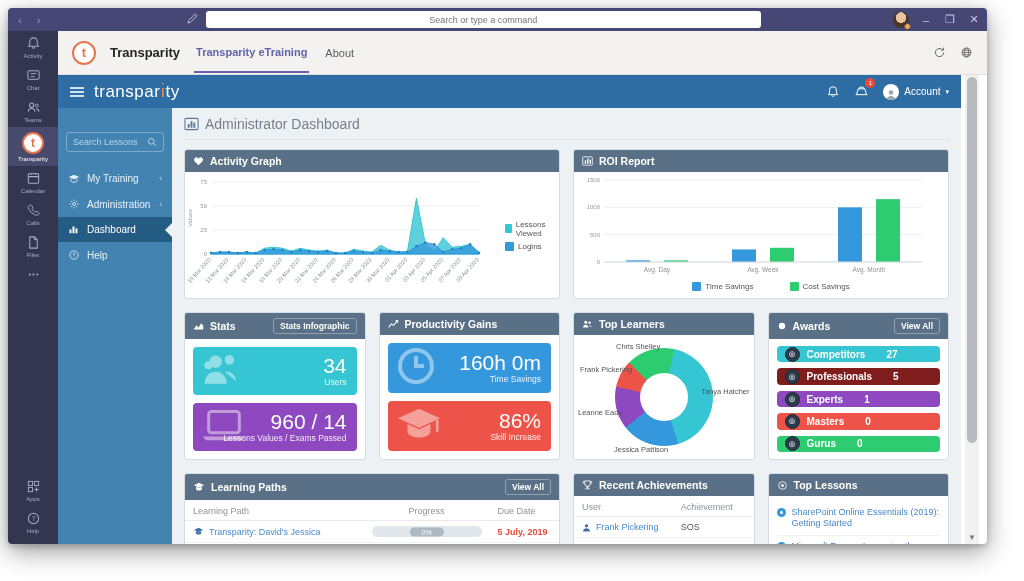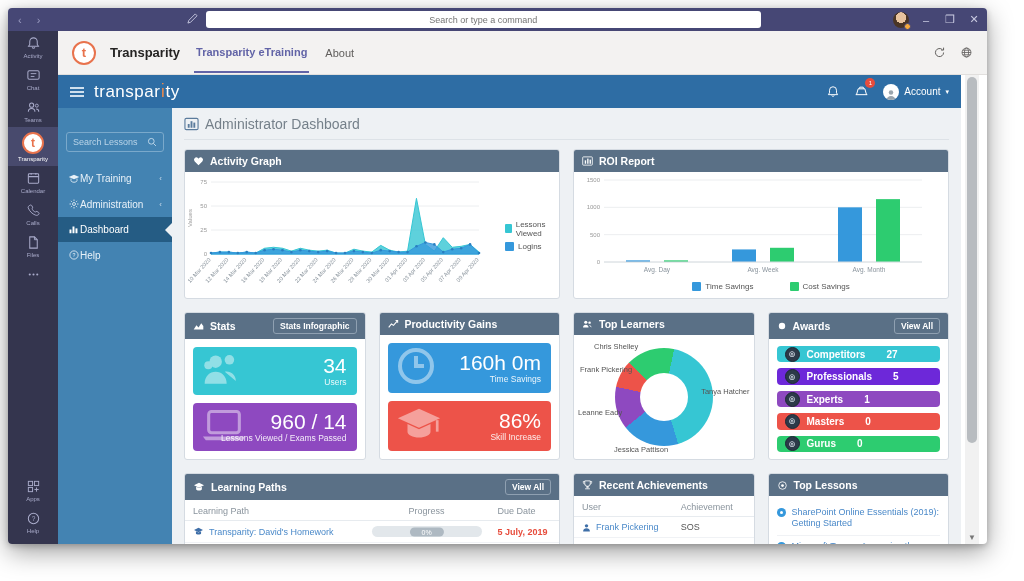--- a/index.html
+++ b/index.html
@@ -56,21 +56,21 @@
   .cart-wrap { position:relative; }
   .badge { position:absolute; top:-5px; right:-6px; background:#e74c3c; color:#fff; border-radius:50%; width:10px; height:10px; font-size:6px; display:flex; align-items:center; justify-content:center; }
   .acct { display:flex; align-items:center; gap:5px; font-size:10px; }
   .acct-avatar { width:16px; height:16px; border-radius:50%; background:#fff; display:flex; align-items:end; justify-content:center; overflow:hidden; }
 
   .app-body { flex:1; display:flex; min-height:0; }
   .app-sidebar { width:114px; background:#4383b2; flex:0 0 auto; color:#e8f1f8; font-size:10px; padding-top:24px; }
   .search-lessons { margin:0 8px 14px; border:1px solid #7aa9cb; border-radius:3px; height:20px; display:flex; align-items:center; padding:0 6px; color:#b9d4e8; }
   .search-lessons input { flex:1; background:transparent; border:none; outline:none; color:#dcebf7; font-size:9px; width:70px; }
   .search-lessons input::placeholder { color:#b9d4e8; }
-  .side-item { display:flex; align-items:center; padding:7px 10px; position:relative; }
+  .side-item { display:flex; align-items:center; gap:7px; padding:7px 10px; position:relative; }
   .side-item .chev { margin-left:auto; font-size:8px; color:#cadcec; }
   .side-item.active { background:#255c84; color:#fff; }
   .side-item.active::after { content:""; position:absolute; right:0; top:50%; transform:translateY(-50%);
       border-top:7px solid transparent; border-bottom:7px solid transparent; border-right:7px solid #eef1f4; }
 
   .app-content { flex:1; background:#eef1f4; padding:8px 12px; overflow:hidden; min-width:0; }
   .page-title { display:flex; align-items:center; gap:6px; color:#75808a; font-size:14px; padding-bottom:7px; border-bottom:1px solid #dde2e7; margin-bottom:9px; }
 
   .grid { display:grid; grid-template-columns:repeat(4, 1fr); gap:13px; }
   .card { background:#fff; border:1px solid #d5dbe2; border-radius:3px; overflow:hidden; display:flex; flex-direction:column; }
@@ -478,21 +478,21 @@
                       <span class="sub">Users</span>
                     </div>
                     <div class="tile" style="background:#8e49c0">
                       <span class="tile-icon">
                         <svg width="46" height="36" viewBox="0 0 24 18">
                             <rect x="4" y="2" width="16" height="11" rx="1.5" fill="none" stroke="#fff" stroke-width="1.6"></rect>
                             <path d="M1 15h22l-1.5 2h-19z" fill="#fff"></path>
                           </svg>
                       </span>
                       <span class="big">960 / 14</span>
-                      <span class="sub">Lessons Viewed / Exams Passed</span>
+                      <span class="sub">Lessons Values / Exams Passed</span>
                     </div>
                   </div>
                 </div>
 
                 <div class="card" style="height:148px">
                   <div class="card-h">
                     <svg width="11" height="10" viewBox="0 0 16 14">
                         <path d="M1 12 5 7l3 2 6-7" fill="none" stroke="#fff" stroke-width="1.6"></path>
                         <path d="M11 2h3v3" fill="none" stroke="#fff" stroke-width="1.6"></path>
                       </svg>
@@ -527,21 +527,21 @@
                   <div class="card-h">
                     <svg width="11" height="10" viewBox="0 0 16 14">
                         <circle cx="5.5" cy="4.5" r="2.3" fill="#fff"></circle>
                         <circle cx="11" cy="5" r="1.8" fill="#fff"></circle>
                         <path d="M1.5 12c0-2.5 1.8-4 4-4s4 1.5 4 4zM10 8.7c2-.3 3.8 1 3.8 3.3" fill="#fff"></path>
                       </svg>
                     <span>Top Learners</span>
                   </div>
                   <div class="card-b donut-area">
                     <div class="donut" id="donut" style="background: conic-gradient(from 12deg, rgb(54, 198, 211) 0deg, rgb(54, 198, 211) 151.2deg, rgb(53, 152, 220) 151.2deg, rgb(53, 152, 220) 219.6deg, rgb(142, 73, 192) 219.6deg, rgb(142, 73, 192) 270deg, rgb(237, 83, 73) 270deg, rgb(237, 83, 73) 302.4deg, rgb(45, 204, 112) 302.4deg, rgb(45, 204, 112) 360deg);"></div>
-                    <span class="donut-lbl" style="top:7px; left:20px">Chris Shelley</span>
+                    <span class="donut-lbl" style="top:7px; left:42px">Chris Shelley</span>
                     <span class="donut-lbl" style="top:30px; left:6px">Frank Pickering</span>
                     <span class="donut-lbl" style="top:73px; left:4px">Leanne Eady</span>
                     <span class="donut-lbl" style="bottom:5px; left:40px">Jessica Pattison</span>
                     <span class="donut-lbl" style="top:52px; right:4px">Tanya Hatcher</span>
                   </div>
                 </div>
 
                 <div class="card" style="height:148px">
                   <div class="card-h">
                     <svg width="10" height="10" viewBox="0 0 14 14">
@@ -549,21 +549,21 @@
                       </svg>
                     <span>Awards</span>
                     <button class="hbtn">View All</button>
                   </div>
                   <div class="awards">
                     <div class="award-row" style="background:#36c6d3">
                       <span class="medal">◎</span>
                       <span>Competitors</span>
                         <span class="award-count">27</span>
                     </div>
-                    <div class="award-row" style="background:#6d28d9">
+                    <div class="award-row" style="background:#7f1d1d">
                       <span class="medal">◎</span>
                       <span>Professionals</span>
                         <span class="award-count">5</span>
                     </div>
                     <div class="award-row" style="background:#8e49c0">
                       <span class="medal">◎</span>
                       <span>Experts</span>
                         <span class="award-count">1</span>
                     </div>
                     <div class="award-row" style="background:#ed5349">
@@ -595,21 +595,21 @@
                       <th style="width:28%; text-align:center">Progress</th>
                       <th style="width:20%">Due Date</th>
                     </tr>
                     <tr>
                       <td>
                             <span class="user-cell">
                               <svg width="11" height="9" viewBox="0 0 16 14">
                                 <path d="M8 1 1 4.5 8 8l7-3.5z" fill="#3f6fa8"></path>
                                 <path d="M4 6.5V10c0 1 2 1.8 4 1.8s4-.8 4-1.8V6.5L8 8.5z" fill="#3f6fa8"></path>
                               </svg>
-                              <span>Transparity: David's Homework</span>
+                              <span>Transparity: David's Jessica</span>
                             </span>
                           </td>
                       <td>
                             <div class="progress">
                               <span class="chip">0%</span>
                             </div>
                           </td>
                       <td class="due">5 July, 2019</td>
                     </tr>
                     <tr>

